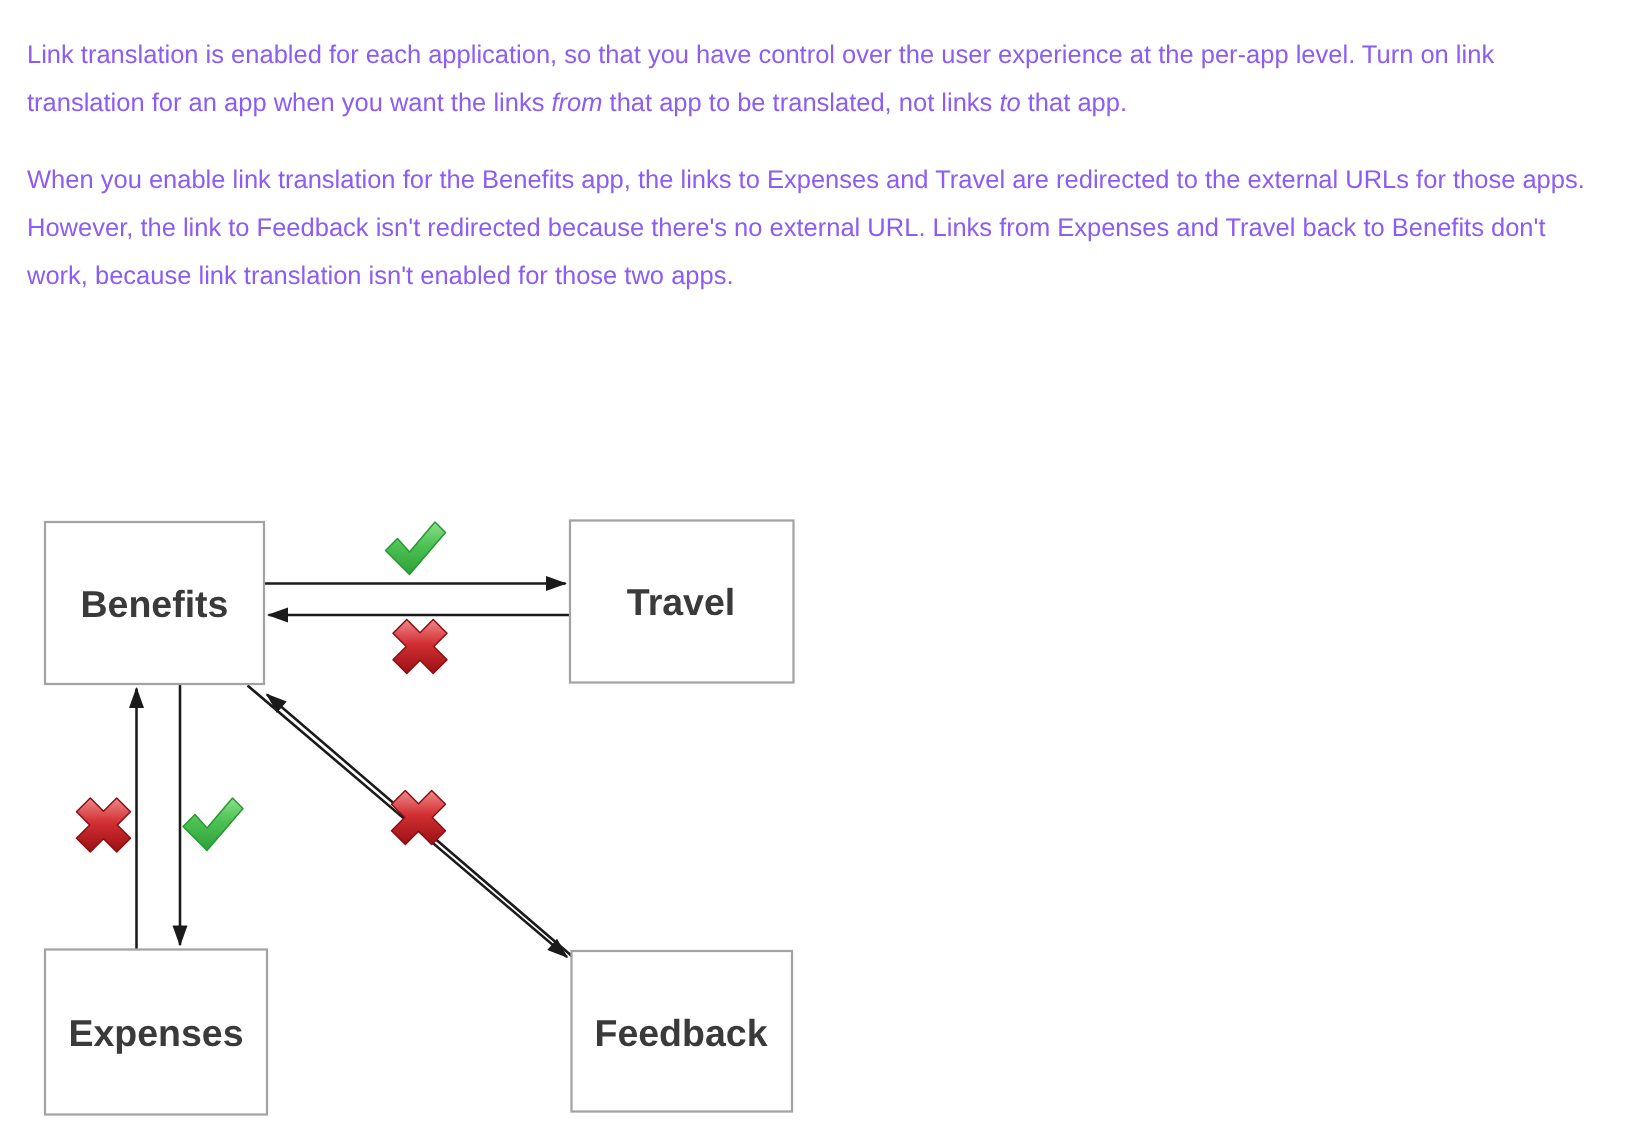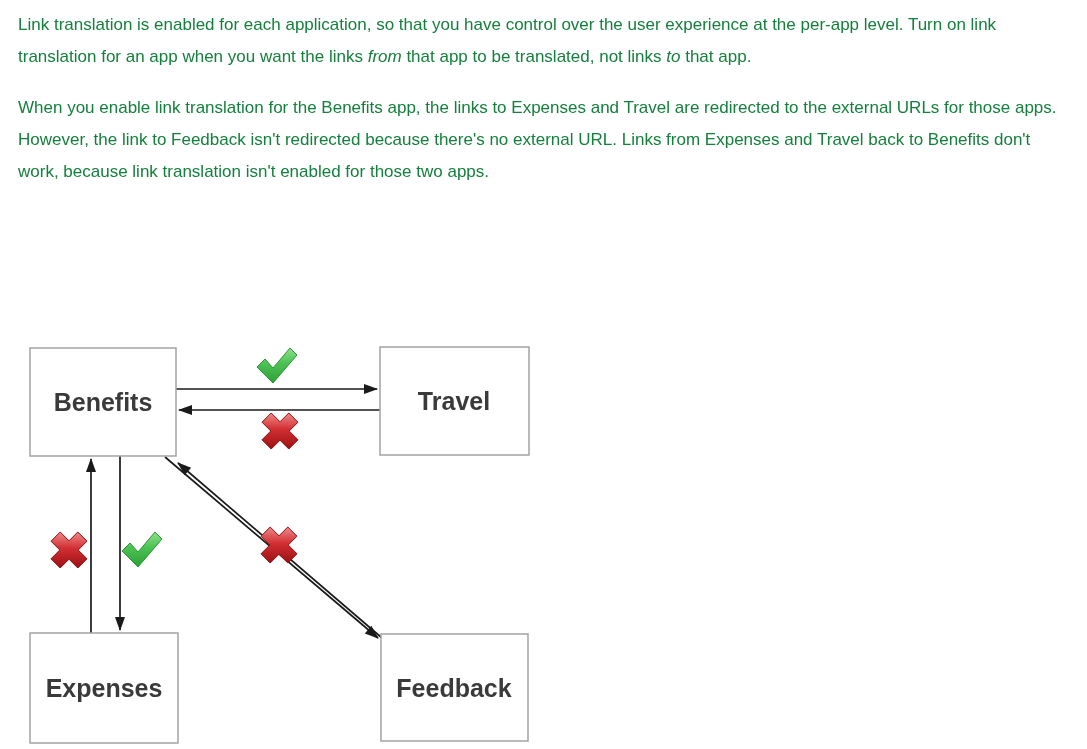--- a/index.html
+++ b/index.html
@@ -9,24 +9,24 @@
     position: relative;
     background: #ffffff;
     font-family: "Liberation Sans", "DejaVu Sans", sans-serif;
     overflow: hidden;
   }
   .article-text {
     padding: 5px 16px 0 18px;
     width: 1087px;
   }
   .para {
-    margin: 4px 0 19px 0;
+    margin: 16px 0 19px 0;
     font-size: 17px;
     line-height: 32px;
-    color: #15803d;
+    color: #8b5cf6;
     max-width: 1056px;
   }
   .para em { font-style: italic; }
   .diagram {
     position: absolute;
     left: 0; top: 300px;
     width: 560px; height: 449px;
     margin: 12px;
     font-weight: bold;
   }

